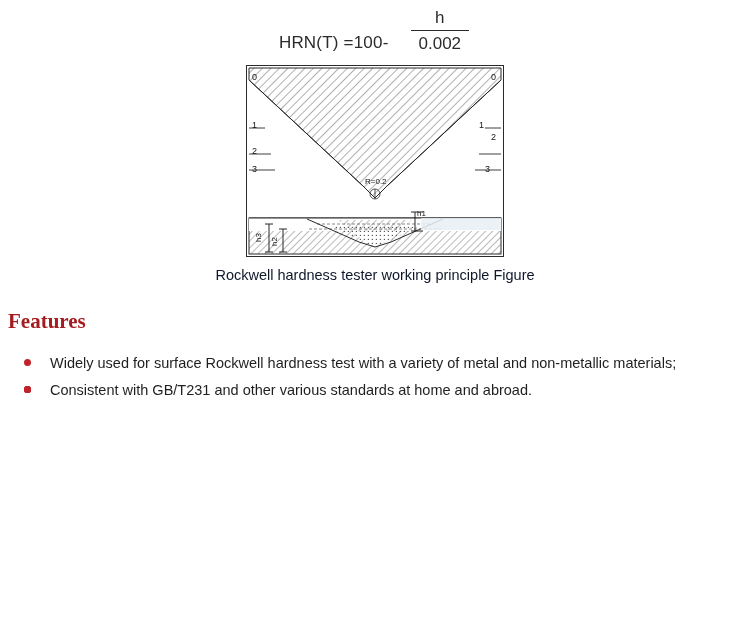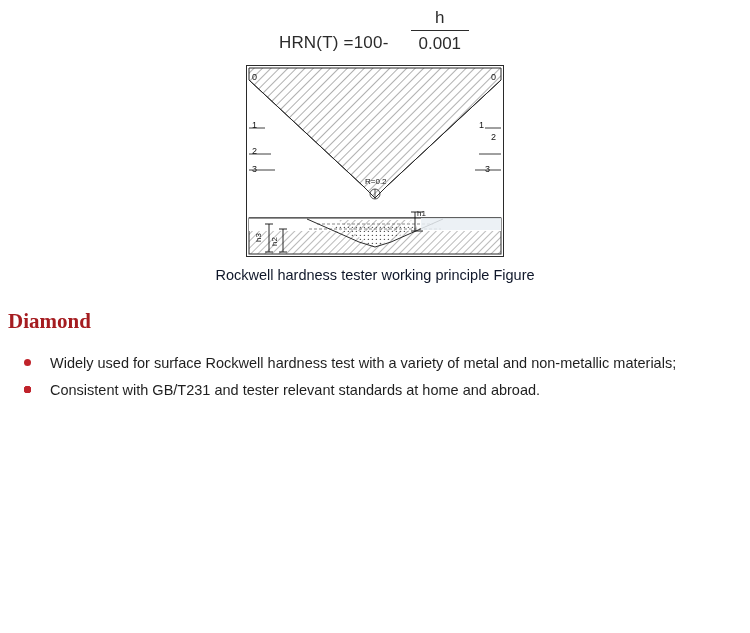--- a/index.html
+++ b/index.html
@@ -113,21 +113,21 @@
   }
 </style>
 </head>
 <body>
 
 <div class="formula-row">
   <span class="formula-lhs">HRN(T) =100-</span>
   <span class="fraction">
     <span class="num">h</span>
     <span class="bar"></span>
-    <span class="den">0.001</span>
+    <span class="den">0.002</span>
   </span>
 </div>
 
 <div class="figure-wrap">
   <div class="figure-box">
     <svg width="256" height="190" viewBox="0 0 256 190" xmlns="http://www.w3.org/2000/svg">
       <defs>
         <pattern id="hatch" patternUnits="userSpaceOnUse" width="6" height="6" patternTransform="rotate(45)">
           <line x1="0" y1="0" x2="0" y2="6" stroke="#3a3a3a" stroke-width="0.8"></line>
         </pattern>
@@ -189,33 +189,33 @@
       <text x="5" y="88" font-family="Liberation Sans, sans-serif" font-size="9" fill="#111">2</text>
       <text x="5" y="106" font-family="Liberation Sans, sans-serif" font-size="9" fill="#111">3</text>
       <text x="232" y="62" font-family="Liberation Sans, sans-serif" font-size="9" fill="#111">1</text>
       <text x="244" y="74" font-family="Liberation Sans, sans-serif" font-size="9" fill="#111">2</text>
       <text x="238" y="106" font-family="Liberation Sans, sans-serif" font-size="9" fill="#111">3</text>
     </svg>
   </div>
   <div class="figure-caption">Rockwell hardness tester working principle Figure</div>
 </div>
 
-<h2 class="features-heading">Diamond</h2>
+<h2 class="features-heading">Features</h2>
 
 <ul class="features">
   <li>
     <span class="dot"></span>
     <span>Widely used for surface Rockwell hardness test with a variety of metal and non-metallic materials;</span>
   </li>
   <li>
     <span class="dot"></span>
   </li>
   <li>
     <span class="dot"></span>
   </li>
   <li class="nojustify">
     <span class="dot"></span>
   </li>
   <li class="nojustify">
     <span class="dot"></span>
-    <span>Consistent with GB/T231 and tester relevant standards at home and abroad.</span>
+    <span>Consistent with GB/T231 and other various standards at home and abroad.</span>
   </li>
 </ul>
 
 </body></html>

